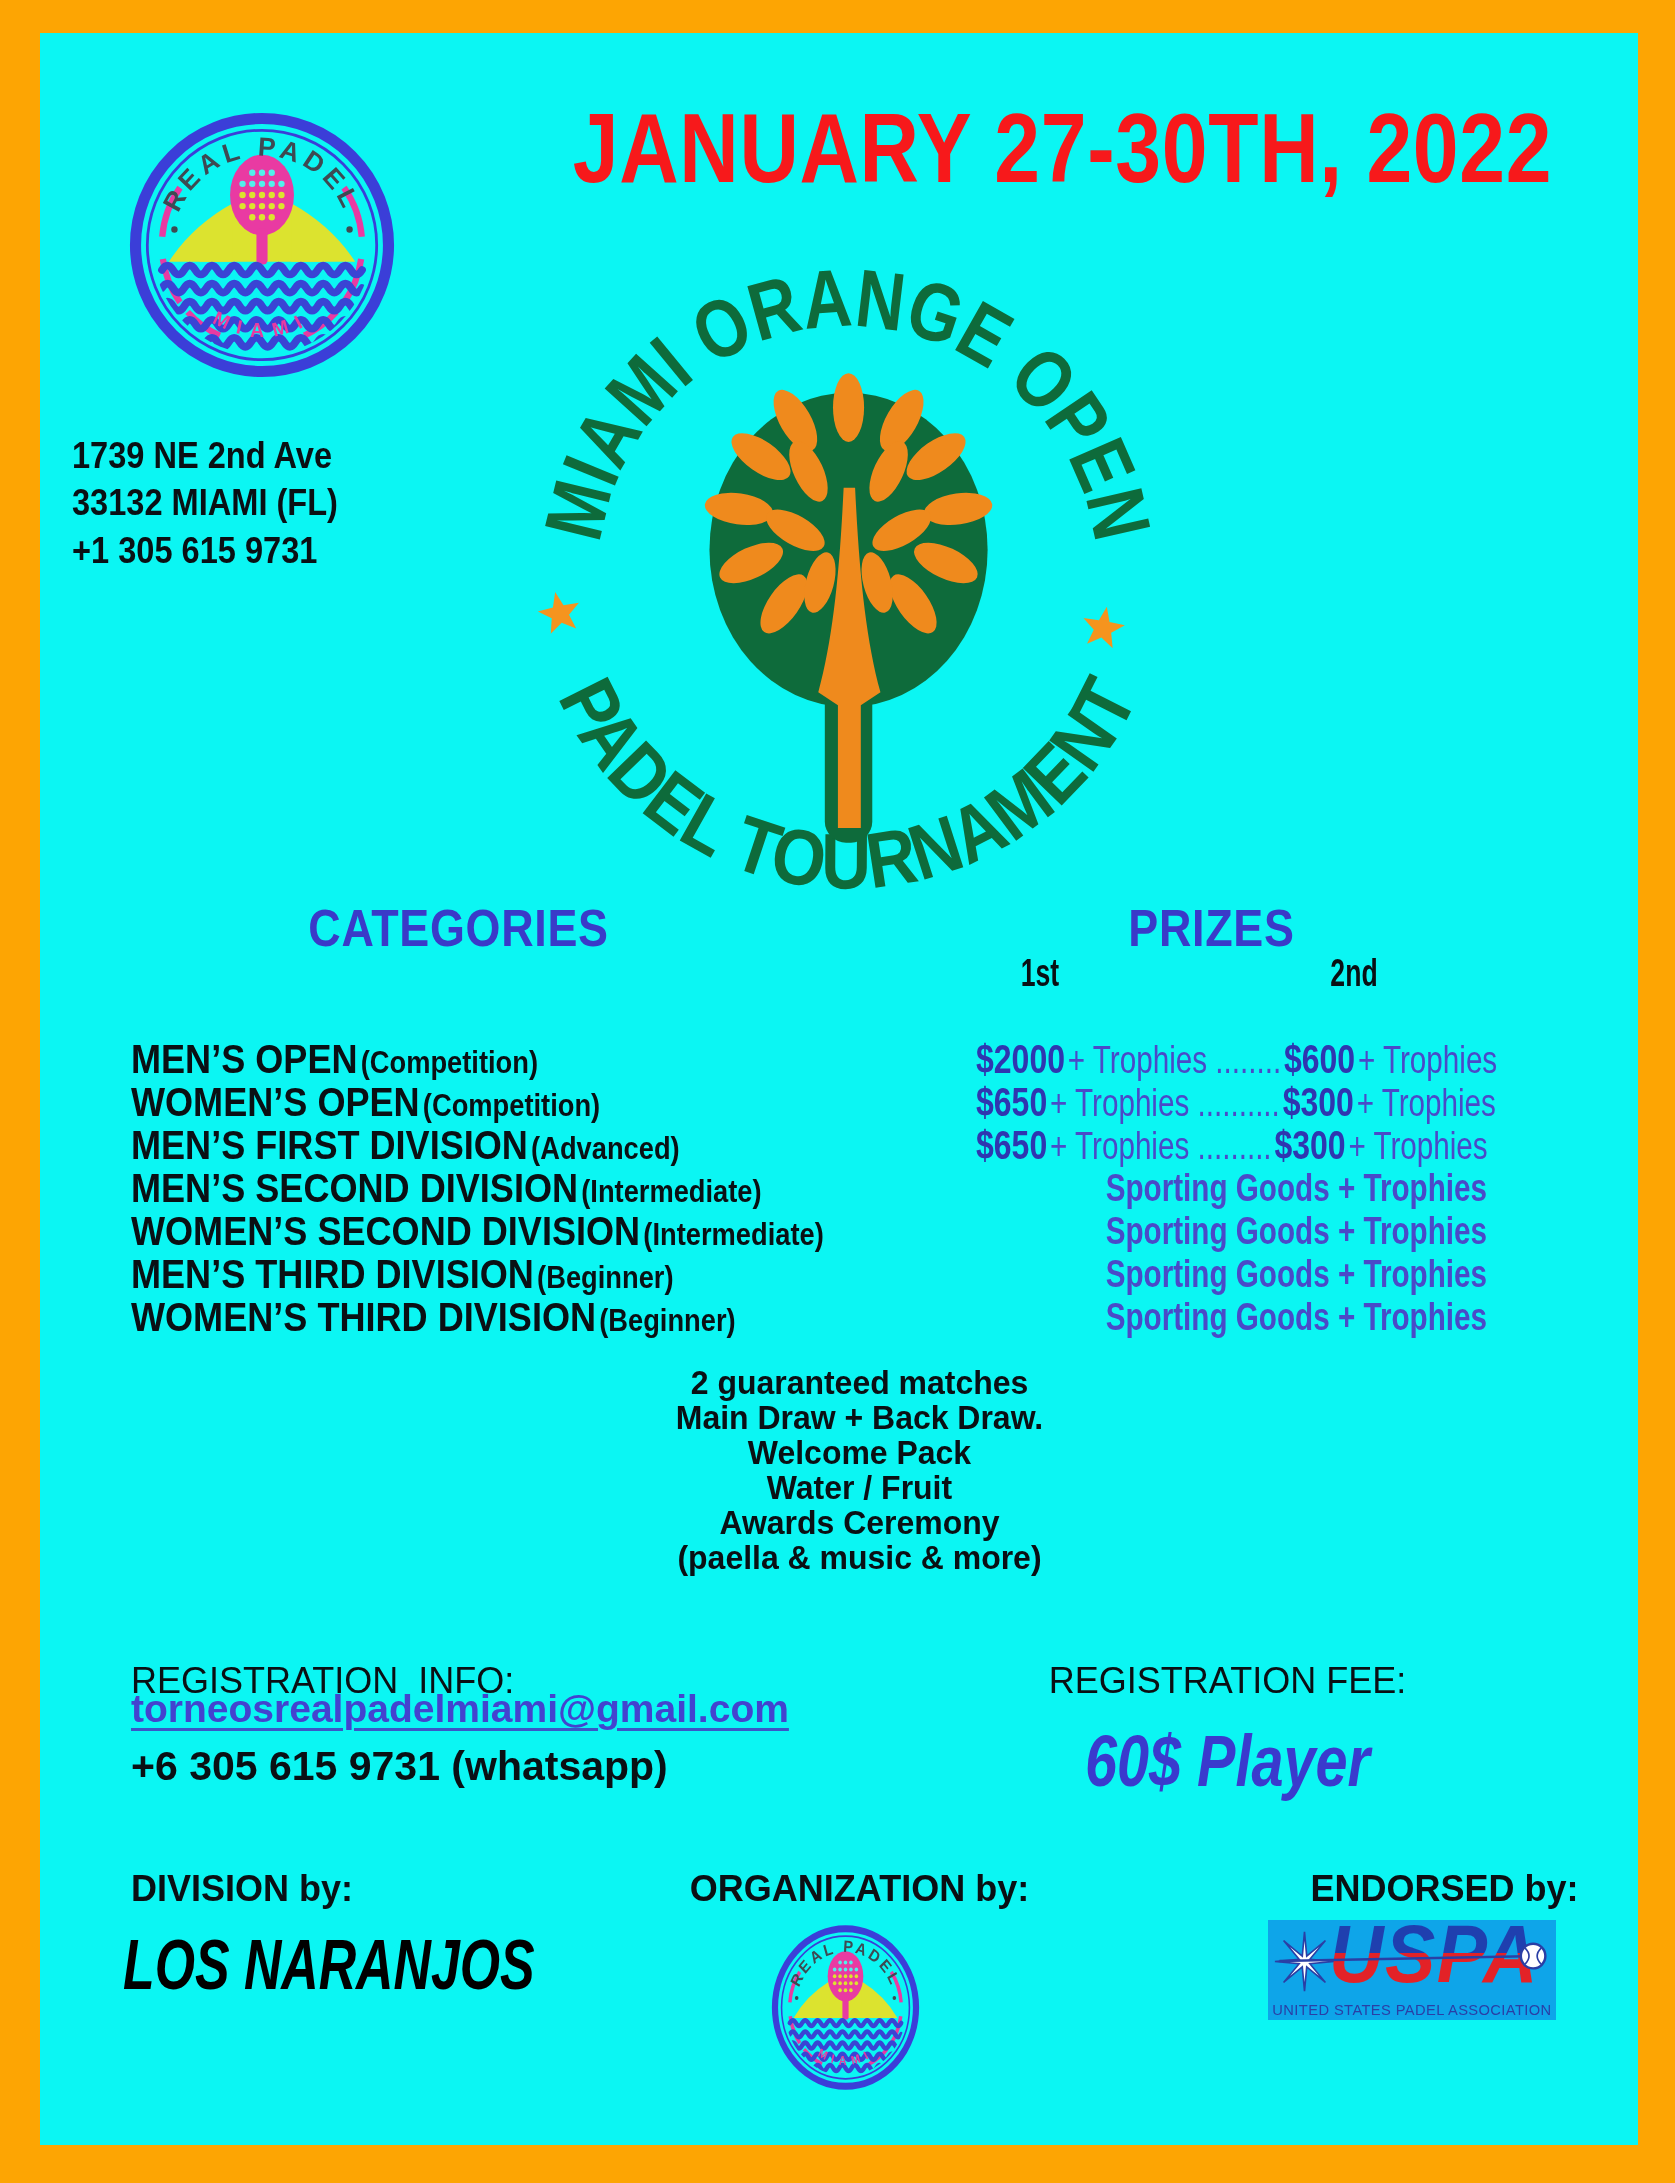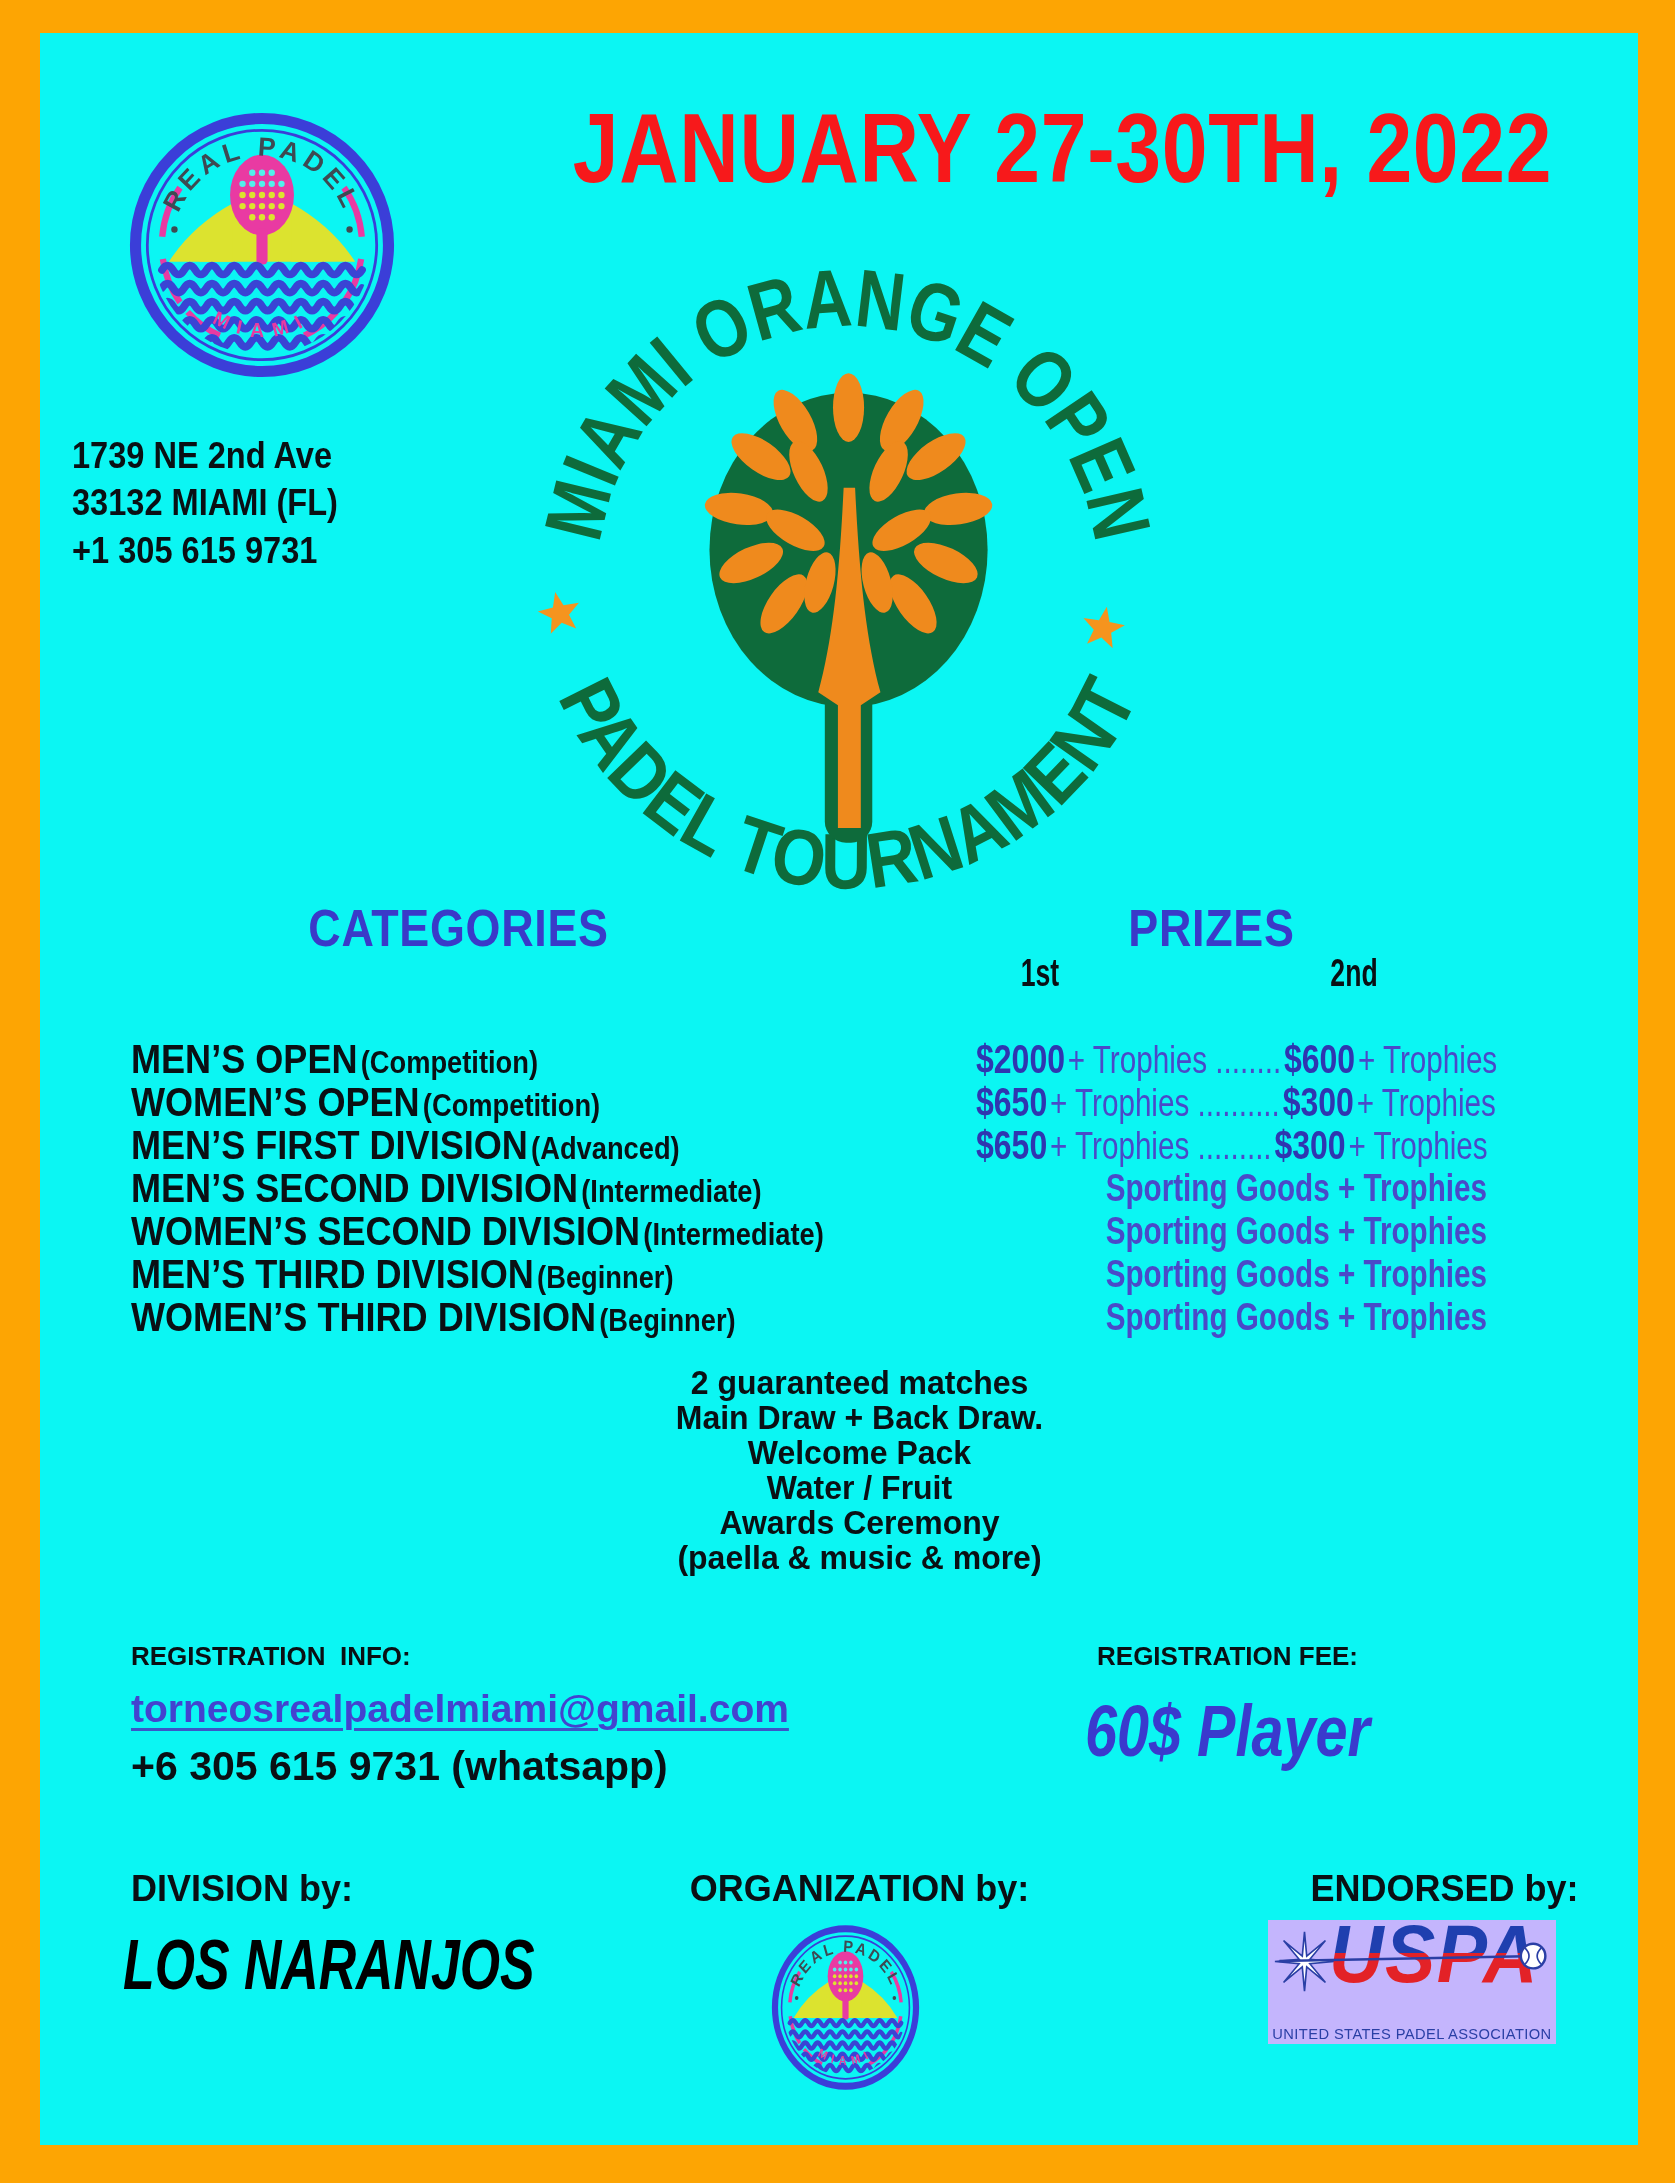--- a/index.html
+++ b/index.html
@@ -33,37 +33,37 @@
   .prz-row{height:43px;line-height:43px;white-space:nowrap;transform:scaleX(.78);
            transform-origin:center;}
   .amt{font-size:41px;font-weight:800;color:#2F36B0;}
   .mid{font-size:38px;font-weight:500;color:#4A4AC8;}
   .goods{font-size:38px;font-weight:600;color:#4A4AC8;}
 
   .benefits{left:532px;top:1365px;width:655px;text-align:center;color:#0A1014;
             font-size:34px;font-weight:800;line-height:35px;transform:scaleX(.94);
             transform-origin:center top;}
 
-  .reg-label{font-size:26px;font-weight:700;color:#0A1014;white-space:pre;}
+  .reg-label{font-size:36px;font-weight:400;color:#0A1014;white-space:pre;margin-top:19px;}
   .reg-info{left:131px;top:1641px;}
   .email{left:131px;top:1687px;font-size:39px;font-weight:700;color:#4343CF;
          text-decoration:underline;text-decoration-thickness:3.3px;text-underline-offset:5.7px;
          text-decoration-color:#3A56C8;}
   .phone{left:131px;top:1743px;font-size:41px;font-weight:800;color:#0A1014;}
 
   .fee-wrap{left:941px;top:1641px;width:573px;text-align:center;}
   .fee-value{margin-top:18px;font-size:72px;font-weight:800;font-style:italic;color:#3A3ACD;
              transform:scaleX(.8);transform-origin:center;}
   .deadline{margin-top:14.7px;font-size:39px;font-weight:800;font-style:italic;color:#0A1014;}
 
   .foot-label{font-size:36px;font-weight:600;color:#0A1014;}
   .sponsor-name{left:123px;top:1925px;font-size:70px;font-weight:800;font-style:italic;
                 color:#000;transform:scaleX(.74);transform-origin:left top;white-space:nowrap;}
 
-  .uspa{left:1268px;top:1920px;width:288px;height:124px;background:#c4b5fd;}
+  .uspa{left:1268px;top:1920px;width:288px;height:100px;background:#0ea5e9;}
   .uspa-word{position:absolute;left:61px;top:-13px;font-size:82px;font-weight:800;
              font-style:italic;letter-spacing:1.6px;
              background:linear-gradient(180deg,#1F3FAF 0 49%,#E32227 49% 100%);
              -webkit-background-clip:text;background-clip:text;color:transparent;
              transform:scaleX(.92);transform-origin:left center;}
   .uspa-caption{position:absolute;left:0;right:0;bottom:1.6px;text-align:center;font-size:14.7px;
                 font-weight:500;color:#2A3FA5;letter-spacing:0.4px;}
   svg text{font-family:"Liberation Sans",sans-serif;}
 </style>
 </head>

